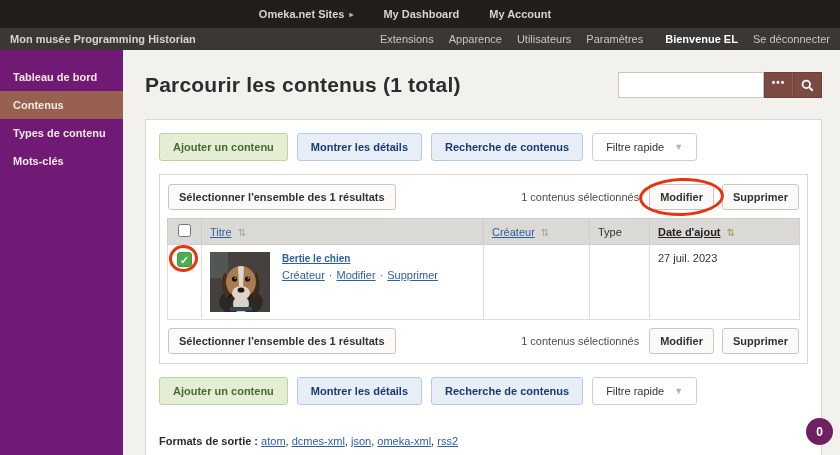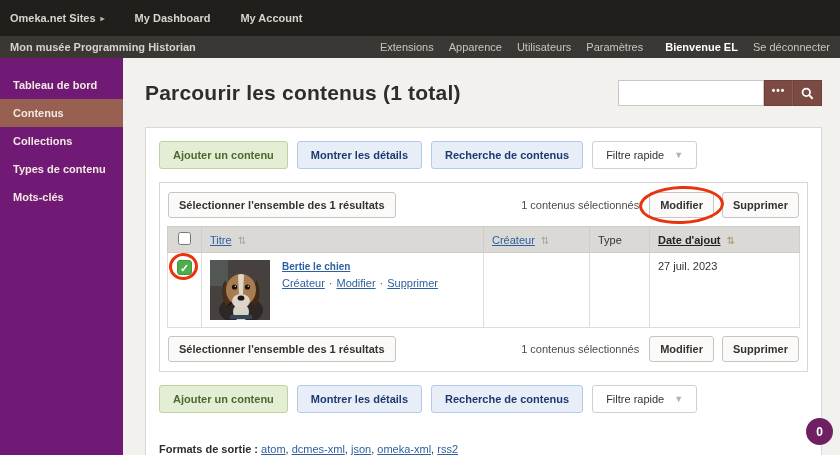--- a/index.html
+++ b/index.html
@@ -4,21 +4,21 @@
 <style>
   * { box-sizing: border-box; }
   html,body { margin:0; padding:0; }
   body {
     width:840px; height:455px; overflow:hidden; position:relative;
     font-family:"Liberation Sans", sans-serif; background:#f2f1ee;
   }
   a { text-decoration:none; cursor:pointer; }
 
   
-  .topbar { height:36px; background:#211e1c; display:flex; align-items:center; padding:0 10px; }
+  .topbar { height:28px; background:#211e1c; display:flex; align-items:center; padding:0 10px;justify-content:center; }
   .topbar a { color:#d8d4ce; font-size:11px; font-weight:700; margin-right:30px; display:flex; align-items:center; gap:5px; }
   .topbar .caret-r { font-size:8px; color:#b9b5af; }
   .sitebar { height:22px; background:#3b3734; display:flex; align-items:center; padding:0 10px; font-size:11px; }
   .sitebar .site-name { color:#d6d2cc; font-weight:700; margin-right:auto; }
   .sitebar a { color:#c9c5bf; margin-left:15px; }
   .sitebar .welcome { color:#ffffff; font-weight:700; margin-left:22px; }
 
   
   .body-row { display:flex; height:408px; }
   .sidebar { width:123px; background:#701a75; padding-top:13px; flex:none; }
@@ -103,21 +103,20 @@
   <a>Paramètres</a>
   <span class="welcome">Bienvenue EL</span>
   <a>Se déconnecter</a>
 </div>
 
 <div class="body-row">
 
   <nav class="sidebar">
     <a class="item">Tableau de bord</a>
     <a class="item active">Contenus</a>
-    <a class="item">Collections</a>
     <a class="item">Types de contenu</a>
     <a class="item">Mots-clés</a>
   </nav>
 
   <main class="main">
     <div class="page-head">
       <h1>Parcourir les contenus (1 total)</h1>
       <div class="search">
         <input type="text" value="" style="">
         <button class="btn-more">

